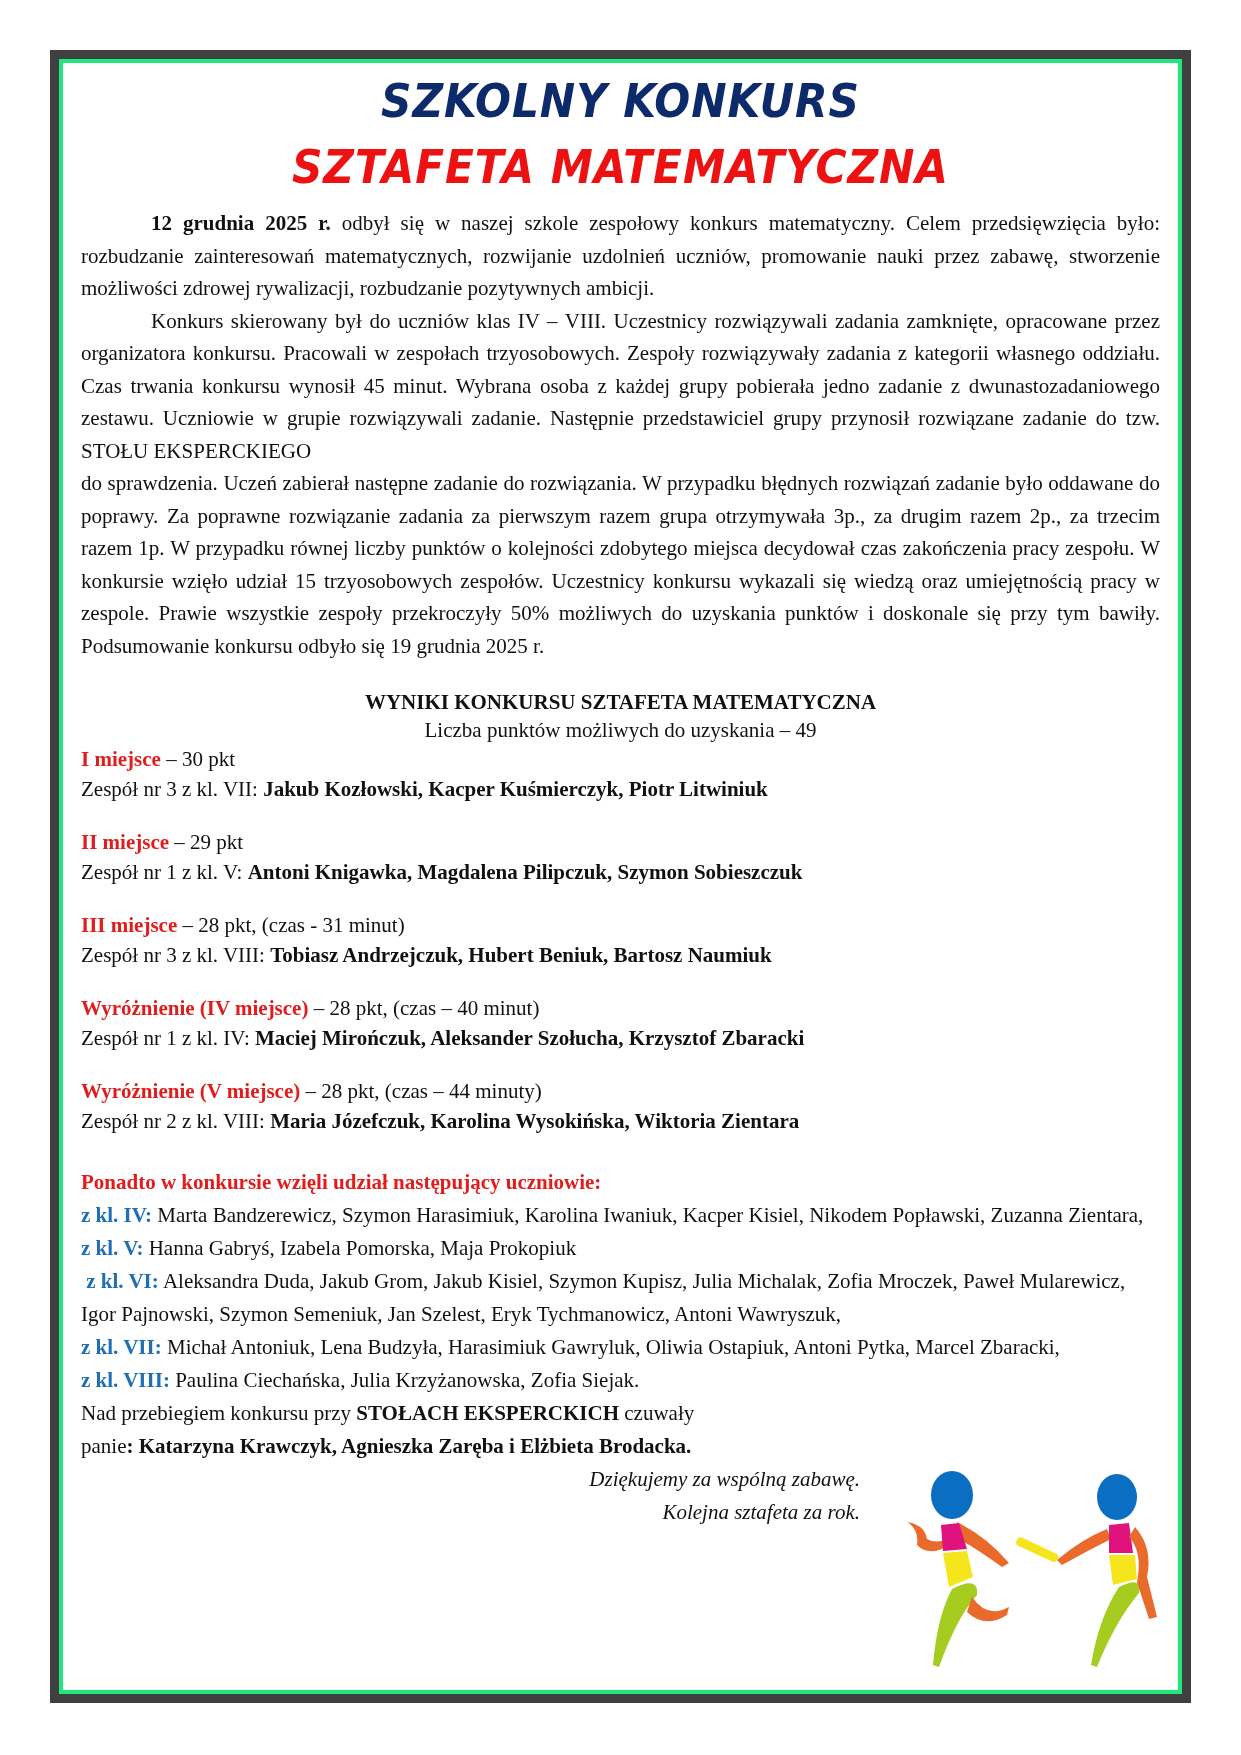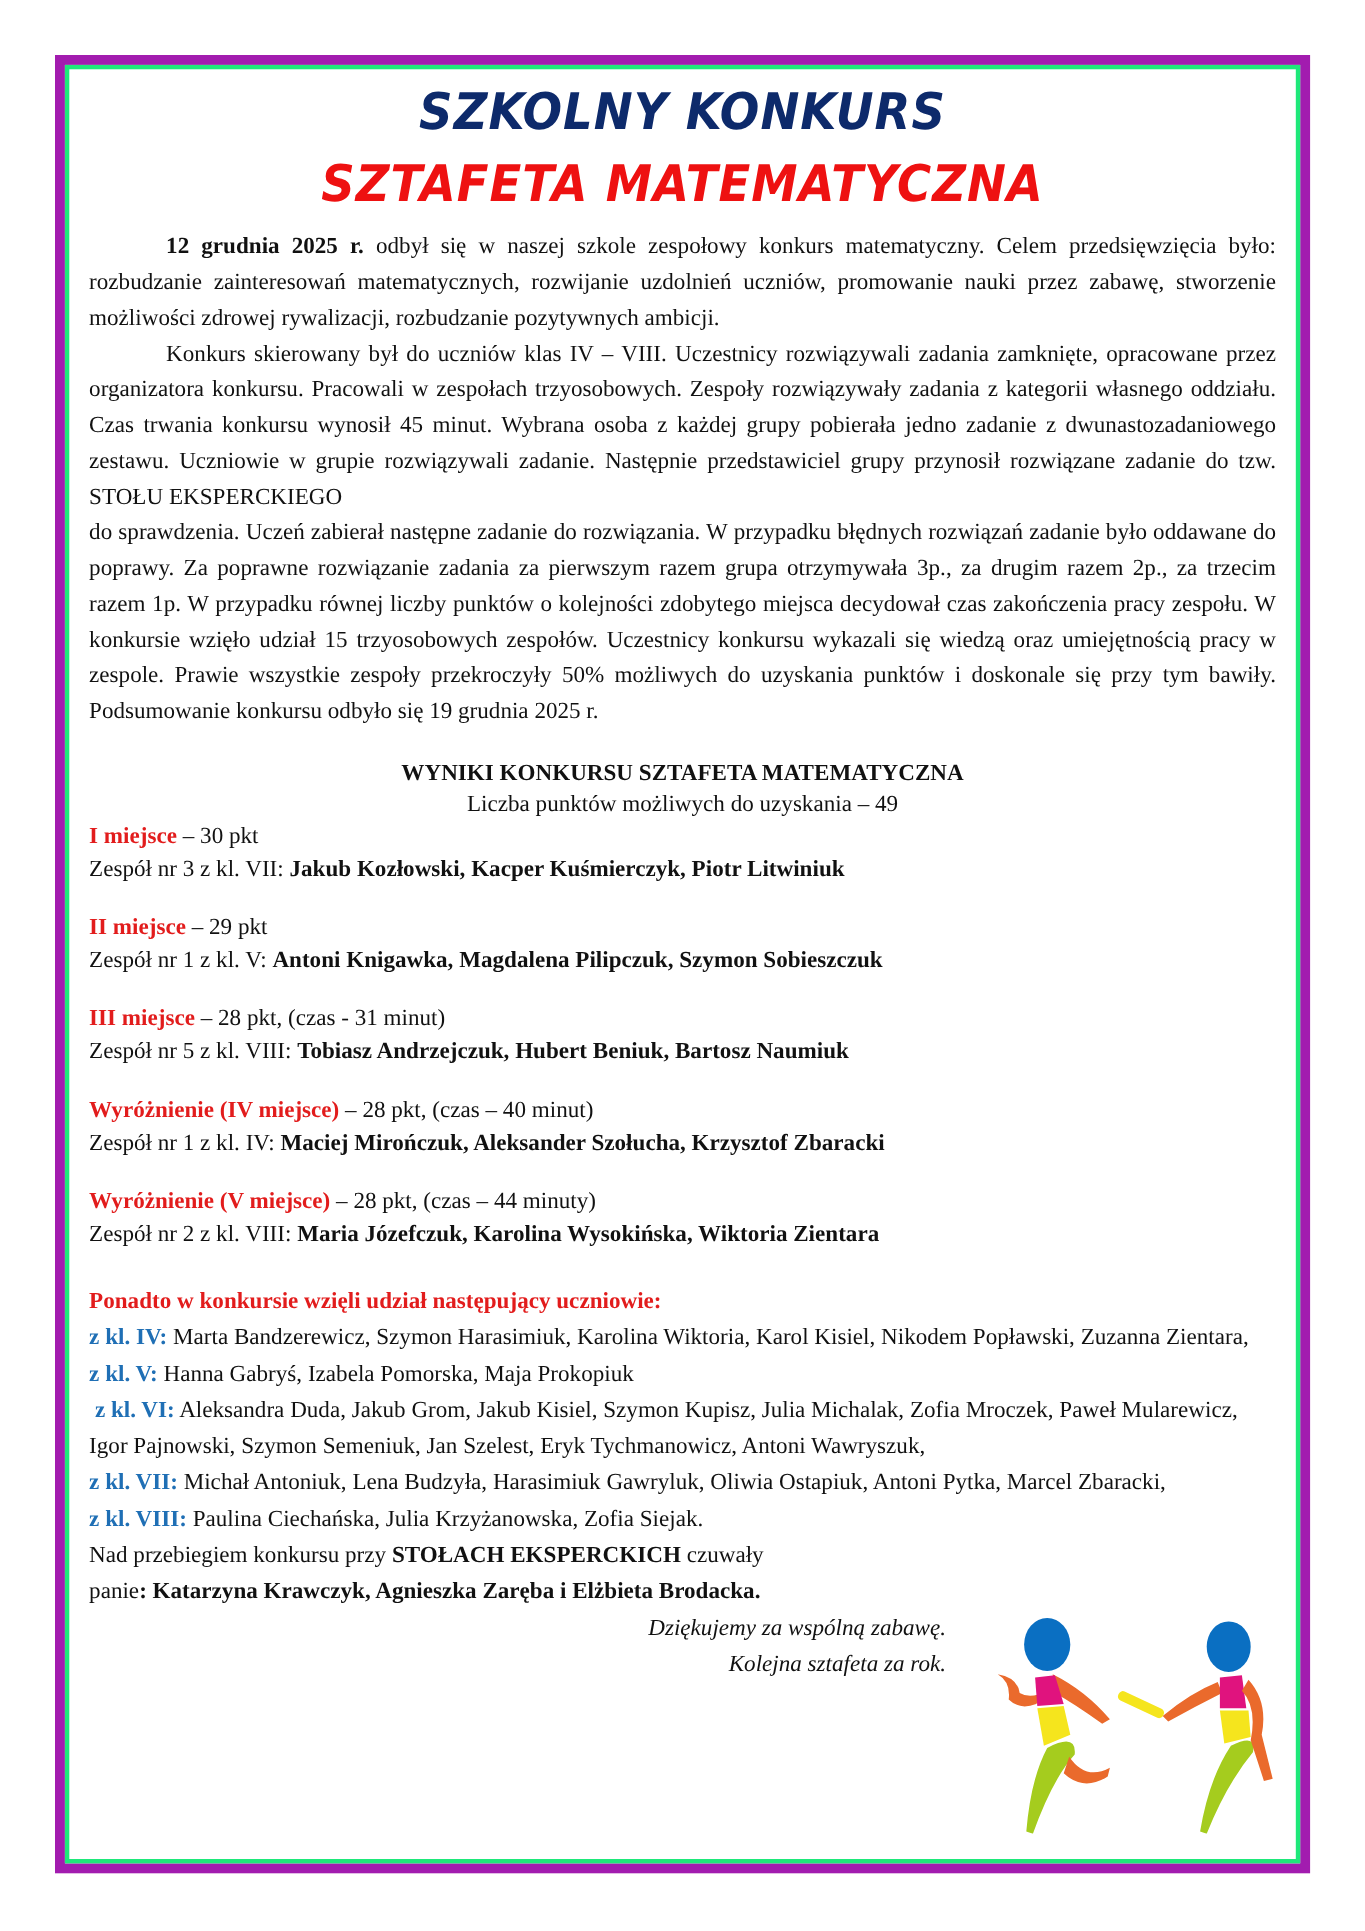--- a/index.html
+++ b/index.html
@@ -1,19 +1,19 @@
 <!DOCTYPE html>
 <html><head>
 <meta charset="utf-8">
 <style>
   html, body { margin: 0; padding: 0; background: #ffffff; }
   body { width: 1241px; height: 1755px; position: relative; overflow: hidden; }
   .frame {
     position: absolute; left: 50px; top: 50px; width: 1141px; height: 1653px;
-    box-sizing: border-box; border: 9px solid #a21caf; background: #ffffff;
+    box-sizing: border-box; border: 9px solid #404040; background: #ffffff;
   }
   .frame-inner {
     position: absolute; inset: 0; border: 4px solid #1ee87a; box-sizing: border-box;
   }
   .content {
     position: absolute; left: 22px; right: 22px; top: 0;
     font-family: "Liberation Serif", serif; color: #111; font-size: 21px; line-height: 32.5px;
   }
   .title1, .title2 {
     text-align: center; font-family: "DejaVu Sans", sans-serif; font-style: italic;
@@ -57,35 +57,35 @@
       <div class="place">
         <div><span class="red">I miejsce</span><span> – 30 pkt</span></div>
         <div><span> Zespół nr 3 z kl. VII: </span><span class="b">Jakub Kozłowski, Kacper Kuśmierczyk, Piotr Litwiniuk</span></div>
       </div>
       <div class="place">
         <div><span class="red">II miejsce</span><span> – 29 pkt</span></div>
         <div><span>Zespół nr 1 z kl. V: </span><span class="b">Antoni Knigawka, Magdalena Pilipczuk, Szymon Sobieszczuk</span></div>
       </div>
       <div class="place">
         <div><span class="red">III miejsce</span><span> – 28 pkt, (czas - 31 minut)</span></div>
-        <div><span>Zespół nr 5 z kl. VIII: </span><span class="b">Tobiasz Andrzejczuk, Hubert Beniuk, Bartosz Naumiuk</span></div>
+        <div><span>Zespół nr 3 z kl. VIII: </span><span class="b">Tobiasz Andrzejczuk, Hubert Beniuk, Bartosz Naumiuk</span></div>
       </div>
       <div class="place">
         <div><span class="red">Wyróżnienie (IV miejsce)</span><span> – 28 pkt, (czas – 40 minut)</span></div>
         <div><span>Zespół nr 1 z kl. IV: </span><span class="b">Maciej Mirończuk, Aleksander Szołucha, Krzysztof Zbaracki</span></div>
       </div>
       <div class="place">
         <div><span class="red">Wyróżnienie (V miejsce)</span><span> – 28 pkt, (czas – 44 minuty)</span></div>
         <div><span>Zespół nr 2 z kl. VIII: </span><span class="b">Maria Józefczuk, Karolina Wysokińska, Wiktoria Zientara</span></div>
       </div>
     </div>
 
     <div class="others">
       <div class="red">Ponadto w konkursie wzięli udział następujący uczniowie:</div>
-      <div><span class="blue">z kl. IV:</span><span> Marta Bandzerewicz, Szymon Harasimiuk, Karolina Wiktoria, Karol Kisiel, Nikodem Popławski, Zuzanna Zientara,</span></div>
+      <div><span class="blue">z kl. IV:</span><span> Marta Bandzerewicz, Szymon Harasimiuk, Karolina Iwaniuk, Kacper Kisiel, Nikodem Popławski, Zuzanna Zientara,</span></div>
       <div><span class="blue">z kl. V:</span><span> Hanna Gabryś, Izabela Pomorska, Maja Prokopiuk</span></div>
       <div style="white-space:pre-wrap;"><span class="blue"> z kl. VI:</span><span> Aleksandra Duda, Jakub Grom, Jakub Kisiel, Szymon Kupisz, Julia Michalak, Zofia Mroczek, Paweł Mularewicz, Igor Pajnowski, Szymon Semeniuk, Jan Szelest, Eryk Tychmanowicz, Antoni Wawryszuk,</span></div>
       <div><span class="blue">z kl. VII:</span><span> Michał Antoniuk, Lena Budzyła, Harasimiuk Gawryluk, Oliwia Ostapiuk, Antoni Pytka, Marcel Zbaracki,</span></div>
       <div><span class="blue">z kl. VIII:</span><span> Paulina Ciechańska, Julia Krzyżanowska, Zofia Siejak.</span></div>
       <div><span>Nad przebiegiem konkursu przy </span><span class="b">STOŁACH EKSPERCKICH</span><span> czuwały</span></div>
       <div><span>panie</span><span class="b">: Katarzyna Krawczyk, Agnieszka Zaręba i Elżbieta Brodacka.</span></div>
       <div class="thanks">Dziękujemy za wspólną zabawę.</div>
       <div class="thanks">Kolejna sztafeta za rok.</div>
     </div>
   </div>

